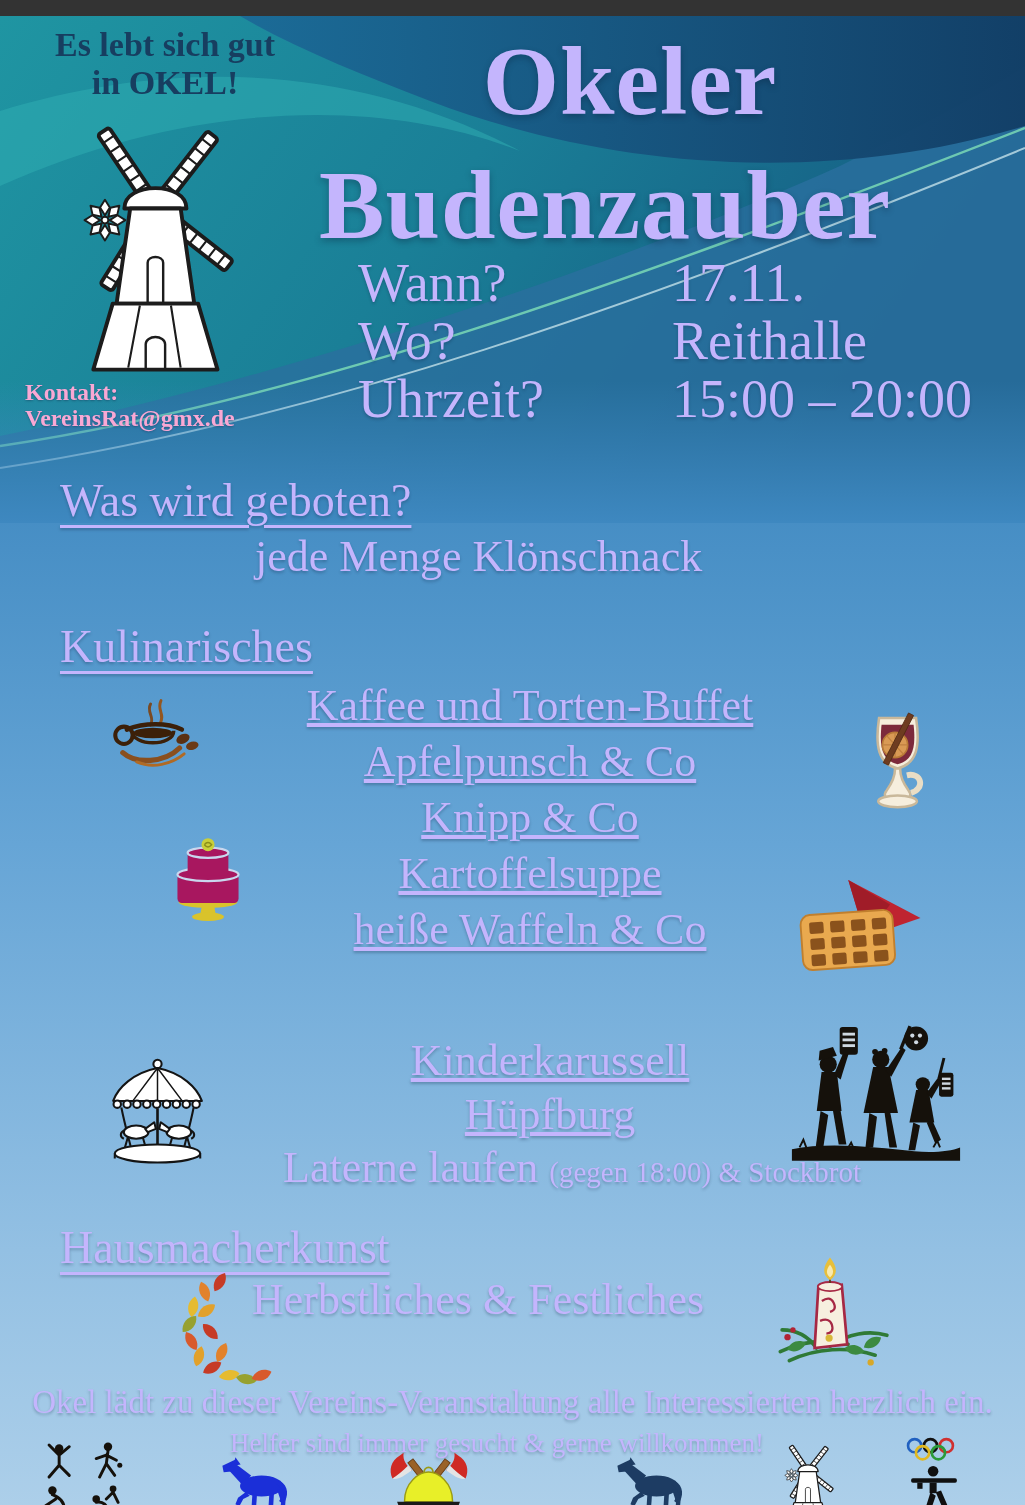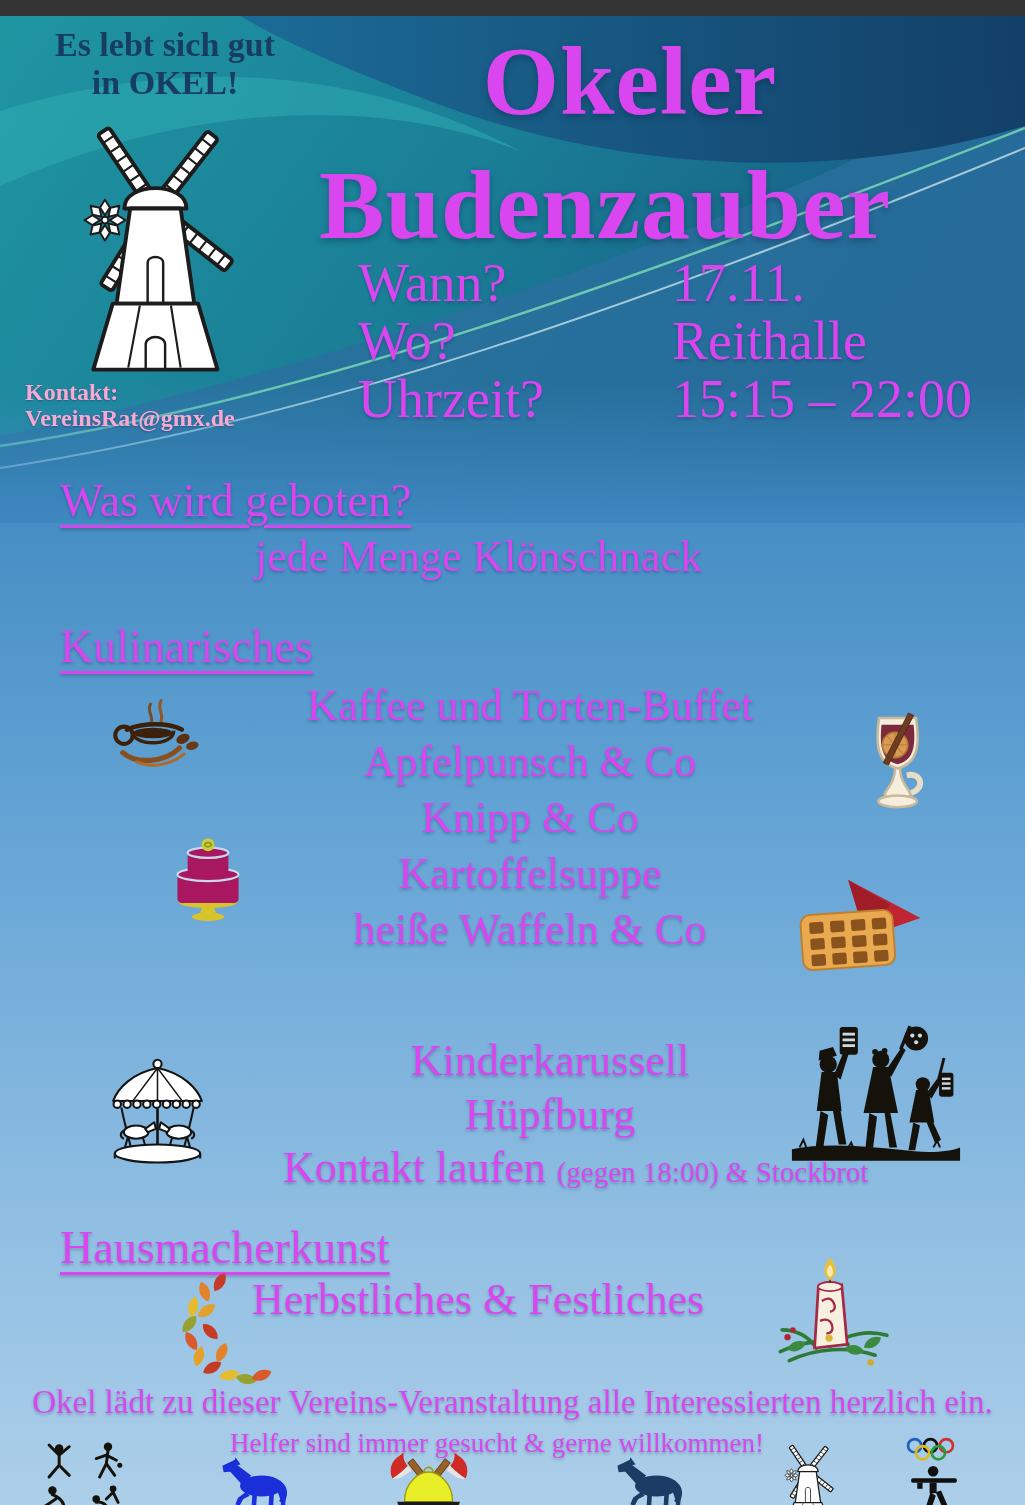--- a/index.html
+++ b/index.html
@@ -3,29 +3,29 @@
 <meta charset="utf-8">
 <style>
   html,body{margin:0;padding:0;background:#333;}
   .poster{
     position:relative;width:1025px;height:1505px;overflow:hidden;
     font-family:"Liberation Serif","DejaVu Serif",serif;
     margin:16px auto;
   }
   .bg{position:absolute;left:0;top:0;z-index:0;}
   .abs{position:absolute;z-index:1;}
-  .txt{color:#d946ef;text-shadow:0 2px 3px rgba(15,40,70,.30);}
+  .txt{color:#c4b5fd;text-shadow:0 2px 3px rgba(15,40,70,.30);}
   .slogan{color:#173e60;font-weight:bold;font-size:34px;line-height:1.12;text-align:center;text-shadow:none;}
   .contact{color:#f9a8d4;font-weight:bold;font-size:24px;line-height:1.1;text-align:left;text-shadow:0 1px 2px rgba(20,40,70,.4);}
   .title{font-weight:bold;font-size:98px;line-height:1;text-align:center;letter-spacing:1px;text-shadow:0 3px 6px rgba(8,30,55,.35);}
   .info-row{height:58px;line-height:58px;font-size:54px;white-space:nowrap;}
   .info-label{display:inline-block;width:314px;}
   .heading{font-size:46px;text-decoration:underline;text-decoration-thickness:3px;text-underline-offset:9px;white-space:nowrap;}
   .item{font-size:44px;white-space:nowrap;}
-  .list-center{text-align:center;}
+  .list-center{text-align:center;text-decoration:underline;}
   .list-center div{height:56px;line-height:56px;}
   .small-note{font-size:29px;}
   .footer1{font-size:33px;text-align:center;white-space:nowrap;}
   .footer2{font-size:27px;text-align:center;white-space:nowrap;}
   .blackbar{position:absolute;left:0;top:1496px;width:1025px;height:9px;background:#0a0a0a;z-index:3;}
   svg{display:block;}
 </style>
 </head>
 <body>
 
@@ -137,21 +137,21 @@
   <div class="abs txt title" style="left:200px;top:140px;width:810px;">Budenzauber</div>
 
   <div class="abs txt" style="left:358px;top:238px;width:640px;">
     <div class="info-row">
       <span class="info-label">Wann?</span><span>17.11.</span>
     </div>
     <div class="info-row">
       <span class="info-label">Wo?</span><span>Reithalle</span>
     </div>
     <div class="info-row">
-      <span class="info-label">Uhrzeit?</span><span>15:15 – 22:00</span>
+      <span class="info-label">Uhrzeit?</span><span>15:00 – 20:00</span>
     </div>
   </div>
 
   <div class="abs txt heading" style="left:60px;top:458px;">Was wird geboten?</div>
   <div class="abs txt item" style="left:255px;top:515px;">jede Menge Klönschnack</div>
 
   <div class="abs txt heading" style="left:60px;top:604px;">Kulinarisches</div>
   <div class="abs txt item list-center" style="left:150px;top:662px;width:760px;">
     <div>Kaffee und Torten-Buffet</div>
     <div>Apfelpunsch &amp; Co</div>
@@ -224,21 +224,21 @@
         </g>
       </g>
     </svg>
   </div>
 
   <div class="abs txt item list-center" style="left:240px;top:1018px;width:620px;">
     <div style="height:54px;line-height:54px;">Kinderkarussell</div>
     <div style="height:54px;line-height:54px;">Hüpfburg</div>
   </div>
   <div class="abs txt" style="left:283px;top:1126px;white-space:nowrap;">
-    <span class="item">Kontakt laufen </span><span class="small-note">(gegen 18:00)</span><span class="small-note"> &amp; Stockbrot</span>
+    <span class="item">Laterne laufen </span><span class="small-note">(gegen 18:00)</span><span class="small-note"> &amp; Stockbrot</span>
   </div>
 
   <div class="abs" style="left:100px;top:1028px;">
     <svg width="115" height="136" viewBox="0 0 140 135">
       <g stroke="#141414" fill="#ffffff" stroke-width="2.5" stroke-linejoin="round">
         <circle cx="70" cy="9" r="5"></circle>
         <path d="M70,14 C40,20 22,38 16,54 L124,54 C118,38 100,20 70,14 Z"></path>
         <path d="M70,14 L40,54 M70,14 L70,54 M70,14 L100,54" stroke-width="1.8" fill="none"></path>
         <g>
           <circle cx="21" cy="58" r="4.5"></circle>

